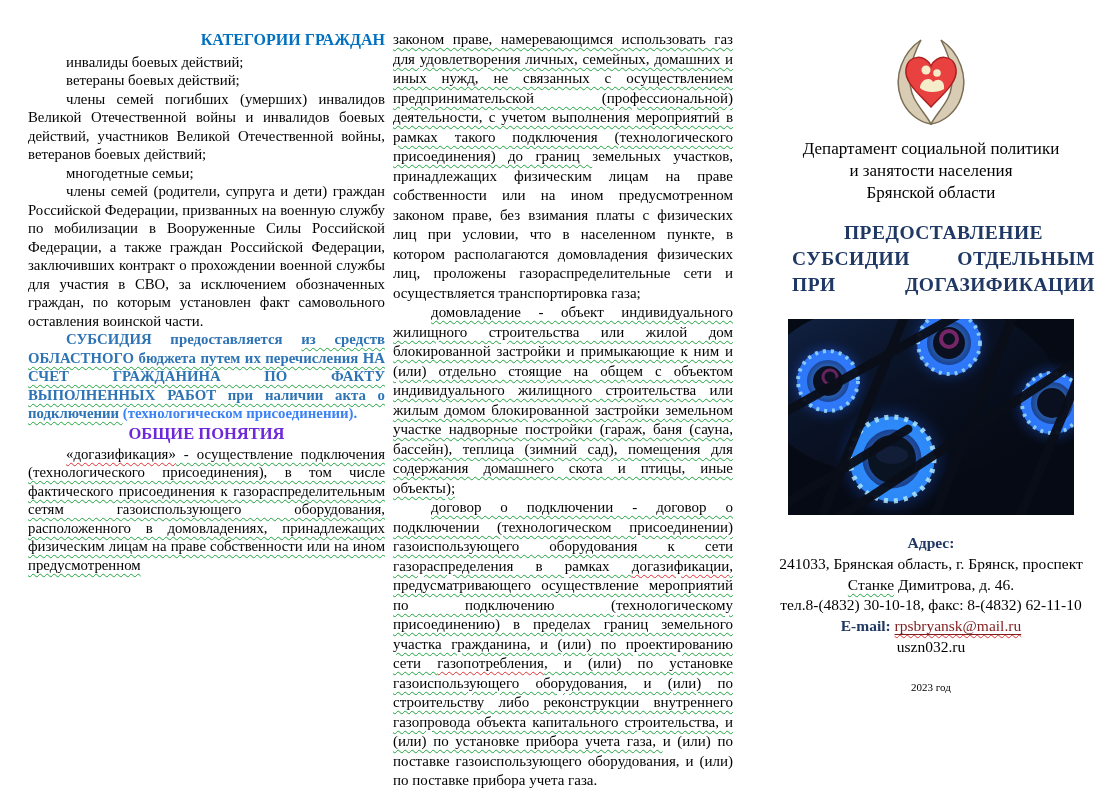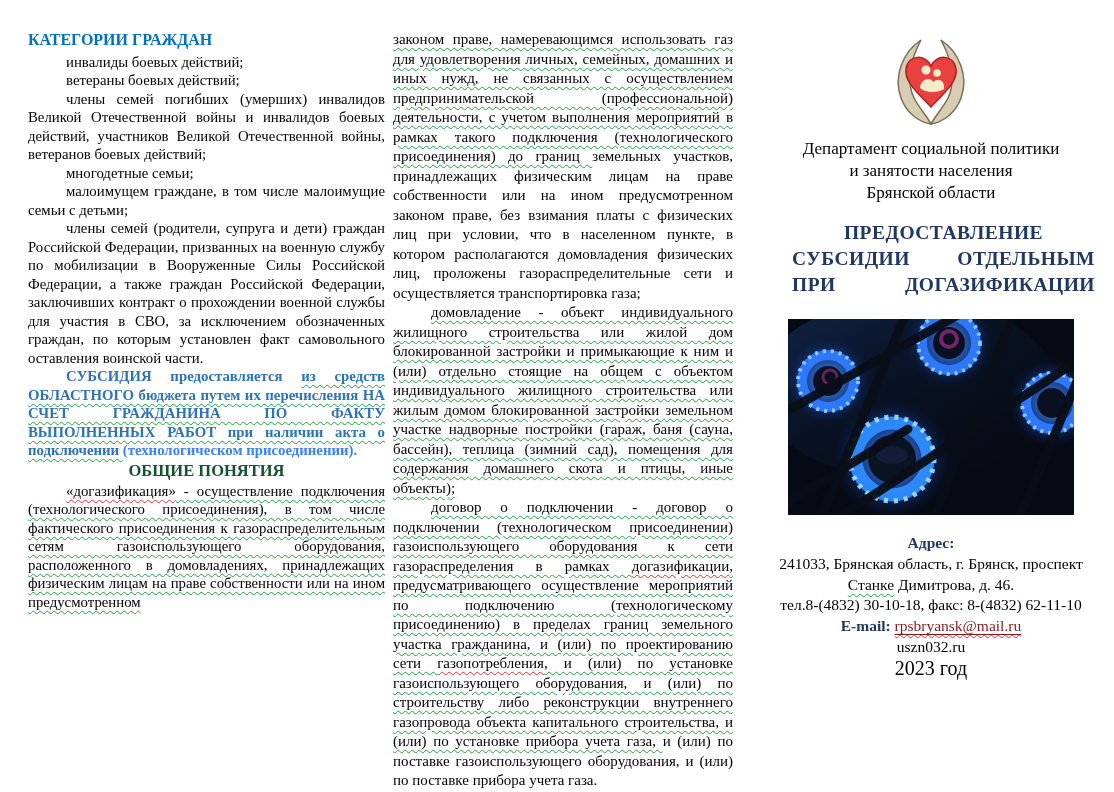--- a/index.html
+++ b/index.html
@@ -9,23 +9,23 @@
   .col-left{left:28px;width:357px;}
   .col-mid{left:393px;width:340px;}
   .col-right{left:765px;width:332px;text-align:center;}
 
   
   .head-red{margin:0 0 2px 0;font-size:16px;line-height:1.25;font-weight:bold;
             text-align:center;color:#e60000;}
   .head-red .years{color:#c00000;}
   .caret{display:inline-block;width:2px;height:14px;background:#000;vertical-align:-2px;margin-right:1px;}
   .head-blue{margin:0 0 3px 0;font-size:16px;line-height:1.25;font-weight:bold;
-             text-align:left;color:#0070c0;}
+             text-align:right;color:#0070c0;}
   .head-darkred{margin:0;font-size:16.5px;line-height:1.35;font-weight:bold;
-                text-align:center;color:#14532d;}
+                text-align:center;color:#6d28d9;}
   .body{margin:0;font-size:14.8px;line-height:1.25;text-align:justify;}
   .col-mid .body{font-size:15px;line-height:1.3;}
   .ind{text-indent:38px;}
   .subsidy{color:#2e74b5;font-weight:bold;}
   .c-cyan{color:#3b82f6;}
   .u-g{text-decoration-line:underline;text-decoration-style:wavy;
        text-decoration-color:#1ea53c;text-decoration-thickness:1px;text-underline-offset:3px;}
   .u-r{text-decoration-line:underline;text-decoration-style:wavy;
        text-decoration-color:#e03131;text-decoration-thickness:1px;text-underline-offset:3px;}
 
@@ -33,34 +33,33 @@
   .logo-wrap{margin:2px auto 10px auto;width:100px;height:96px;}
   .org-name{font-size:17px;line-height:1.3;white-space:pre-line;color:#000;margin-bottom:16px;}
   .panel-title{color:#1f3864;font-weight:bold;font-size:19.5px;line-height:1.32;
                letter-spacing:.5px;margin:0 2px 22px 2px;}
   .tline{display:flex;justify-content:space-between;margin-left:25px;}
   .tline.single{justify-content:center;}
   .photo-wrap{width:286px;height:196px;margin:0 auto 18px auto;}
   .contacts{font-size:15.5px;line-height:1.33;}
   .lbl{color:#1f3864;font-weight:bold;}
   .email-link{color:#7f1d1d;text-decoration:underline;cursor:pointer;}
-  .year{font-size:20px;}
+  .year{margin-top:24px;font-size:11px;}
 </style>
 </head>
 <body>
 
 <div class="page">
 
   <div class="col col-left">
     <h2 class="head-blue">КАТЕГОРИИ ГРАЖДАН</h2>
     <p class="body ind">инвалиды боевых действий;</p>
     <p class="body ind">ветераны боевых действий;</p>
     <p class="body ind">члены семей погибших (умерших) инвалидов Великой Отечественной войны и инвалидов боевых действий, участников Великой Отечественной войны, ветеранов боевых действий;</p>
     <p class="body ind">многодетные семьи;</p>
-    <p class="body ind">малоимущем граждане, в том числе малоимущие семьи с детьми;</p>
     <p class="body ind">члены семей (родители, супруга и дети) граждан Российской Федерации, призванных на военную службу по мобилизации в Вооруженные Силы Российской Федерации, а также граждан Российской Федерации, заключивших контракт о прохождении военной службы  для участия в СВО, за исключением обозначенных граждан, по которым установлен факт самовольного оставления воинской части.</p>
     <p class="body ind subsidy"><span>СУБСИДИЯ предоставляется </span><span class="u-g">из средств ОБЛАСТНОГО бюджета путем их перечисления НА СЧЕТ ГРАЖДАНИНА ПО ФАКТУ ВЫПОЛНЕННЫХ РАБОТ при наличии акта о подключении </span><span class="c-cyan">(технологическом присоединении).</span></p>
     <h2 class="head-darkred">ОБЩИЕ ПОНЯТИЯ</h2>
     <p class="body ind"><span class="u-r">«догазификация»</span><span class="u-g"> - осуществление </span><span class="u-g">подключения (технологического присоединения), в том числе фактического присоединения к газораспределительным сетям газоиспользующего оборудования, расположенного в домовладениях, принадлежащих физическим лицам на праве собственности или на ином предусмотренном</span></p>
   </div>
 
   <div class="col col-mid">
     <p class="body"><span class="u-g">законом праве, намеревающимся использовать газ для удовлетворения личных, семейных, домашних и иных нужд, не связанных с осуществлением предпринимательской (профессиональной) деятельности, с учетом выполнения мероприятий в рамках такого подключения (технологического присоединения) до границ </span><span>земельных участков, принадлежащих физическим лицам на праве собственности или на ином предусмотренном законом праве, без взимания платы с физических лиц при условии, что в населенном пункте, в котором располагаются домовладения физических лиц, проложены газораспределительные сети и осуществляется транспортировка газа;</span></p>
     <p class="body ind"><span class="u-g">домовладение - объект индивидуального жилищного строительства или жилой дом блокированной застройки и примыкающие к ним и (или) отдельно стоящие на общем с объектом индивидуального жилищного строительства или жилым домом блокированной застройки </span><span class="u-g">земельном участке надворные постройки (гараж, баня (сауна, бассейн), теплица (зимний сад), помещения для содержания домашнего скота и птицы, иные объекты);</span></p>
     <p class="body ind"><span class="u-g">договор о подключении - договор о подключении (технологическом присоединении) газоиспользующего оборудования к сети газораспределения в рамках </span><span class="u-r">догазификации</span><span class="u-g">, предусматривающего осуществление мероприятий по подключению (технологическому присоединению) в пределах границ земельного участка гражданина, и (или) по проектированию сети </span><span class="u-r">газопотребления</span><span class="u-g">, и (или) по установке газоиспользующего оборудования, и (или) по строительству либо реконструкции внутреннего газопровода объекта капитального строительства, и (или) по установке прибора учета газа, </span><span>и (или) по поставке газоиспользующего оборудования, и (или) по поставке прибора учета газа.</span></p>

